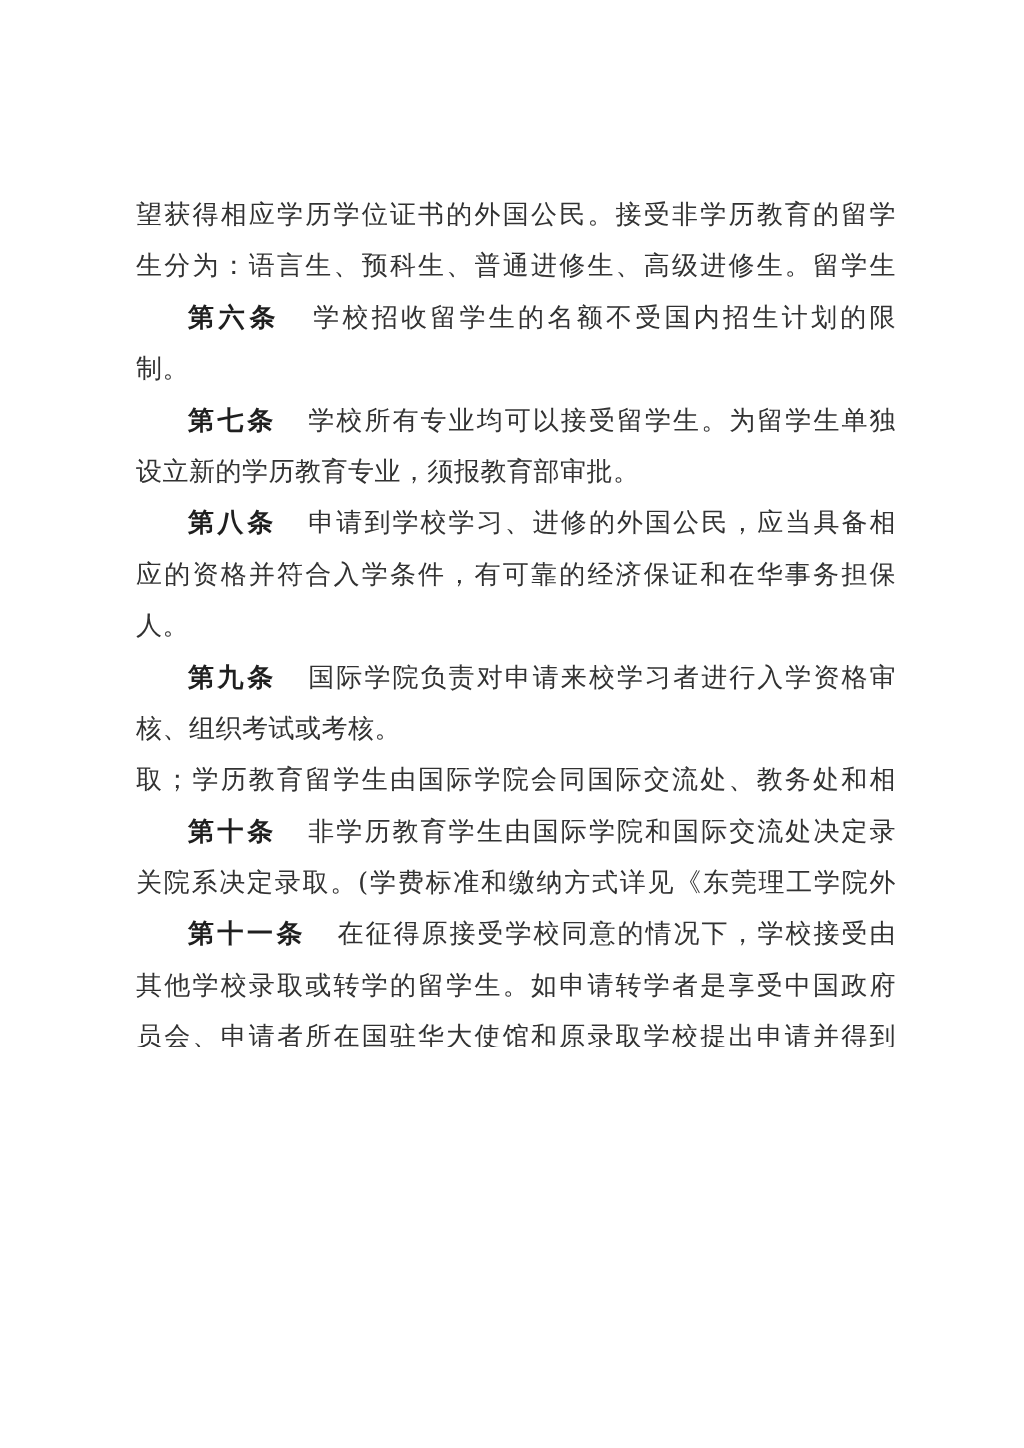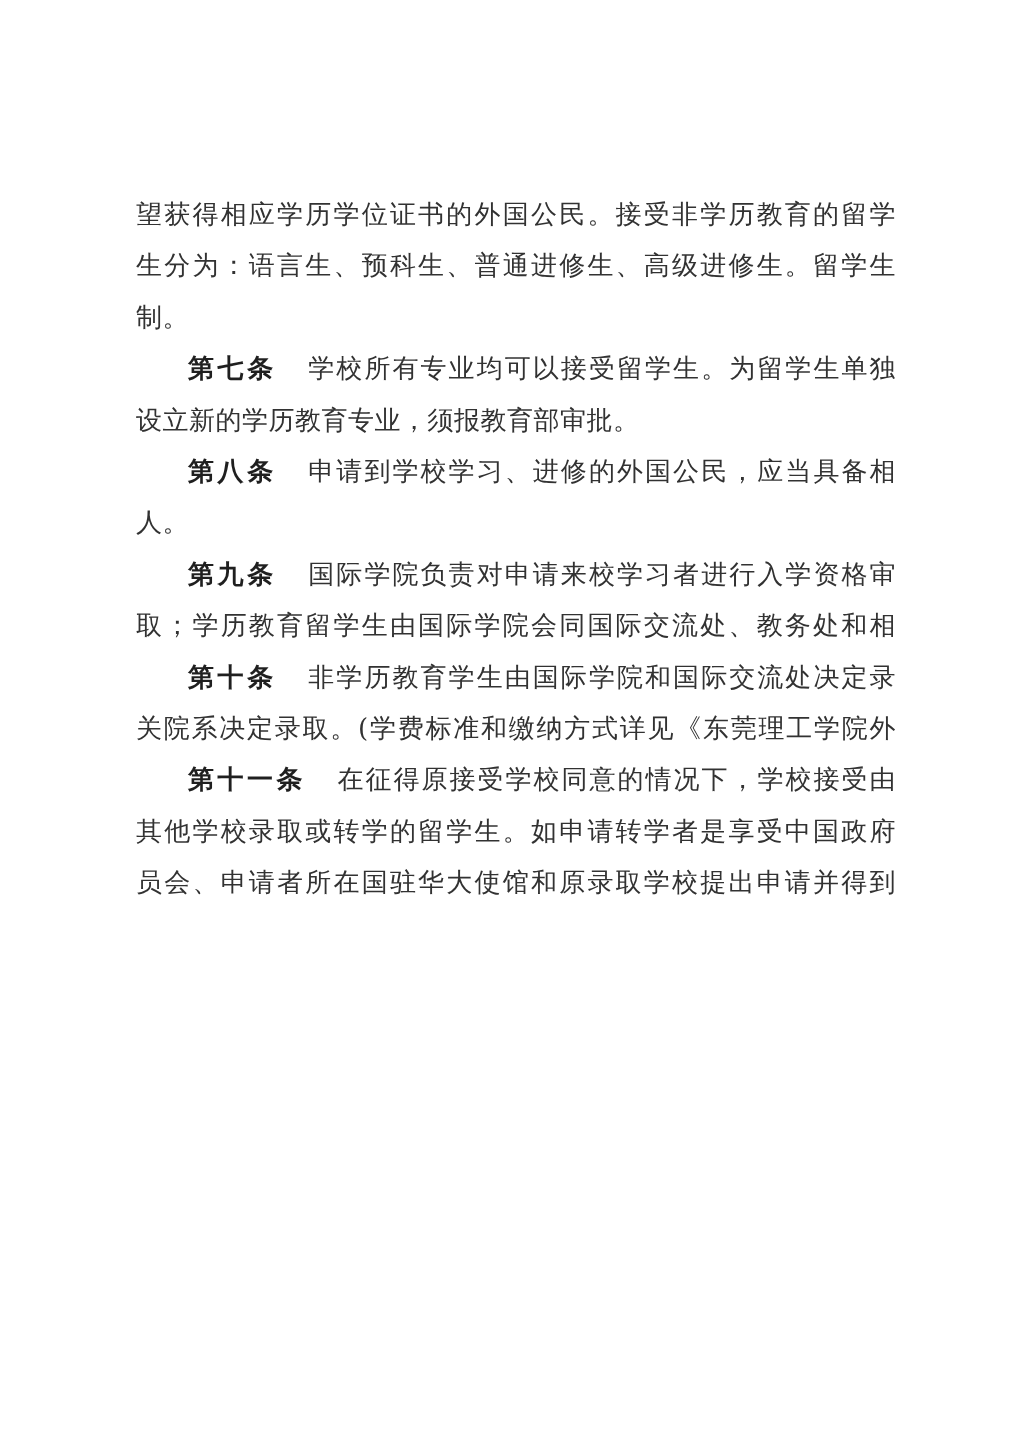--- a/index.html
+++ b/index.html
@@ -57,26 +57,29 @@
     letter-spacing: -1px;
   }
 </style>
 </head>
 <body>
 
 <div class="page">
   <div class="text-block" id="text-block">
       <div class="line fill"><span>望获得相应学历学位证书的外国公民。接受非学历教育的留学</span></div>
       <div class="line fill"><span>生分为：语言生、预科生、普通进修生、高级进修生。留学生</span></div>
+      <div class="line fill indent"><span class="article-num">第六条</span><span class="gap"></span><span>学校招收留学生的名额不受国内招生计划的限</span></div>
       <div class="line"><span>制。</span></div>
       <div class="line fill indent"><span class="article-num">第七条</span><span class="gap"></span><span>学校所有专业均可以接受留学生。为留学生单独</span></div>
       <div class="line"><span>设立新的学历教育专业，须报教育部审批。</span></div>
       <div class="line fill indent"><span class="article-num">第八条</span><span class="gap"></span><span>申请到学校学习、进修的外国公民，应当具备相</span></div>
+      <div class="line fill"><span>应的资格并符合入学条件，有可靠的经济保证和在华事务担保</span></div>
       <div class="line"><span>人。</span></div>
       <div class="line fill indent"><span class="article-num">第九条</span><span class="gap"></span><span>国际学院负责对申请来校学习者进行入学资格审</span></div>
+      <div class="line"><span>核、组织考试或考核。</span></div>
       <div class="line fill"><span>取；学历教育留学生由国际学院会同国际交流处、教务处和相</span></div>
       <div class="line fill indent"><span class="article-num">第十条</span><span class="gap"></span><span>非学历教育学生由国际学院和国际交流处决定录</span></div>
       <div class="line fill"><span>关院系决定录取。(学费标准和缴纳方式详见《东莞理工学院外</span></div>
       <div class="line fill indent"><span class="article-num">第十一条</span><span class="gap"></span><span>在征得原接受学校同意的情况下，学校接受由</span></div>
       <div class="line fill"><span>其他学校录取或转学的留学生。如申请转学者是享受中国政府</span></div>
       <div class="line fill"><span>员会、申请者所在国驻华大使馆和原录取学校提出申请并得到</span></div>
     </div>
   <div class="footer">—4—</div>
 </div>
 

